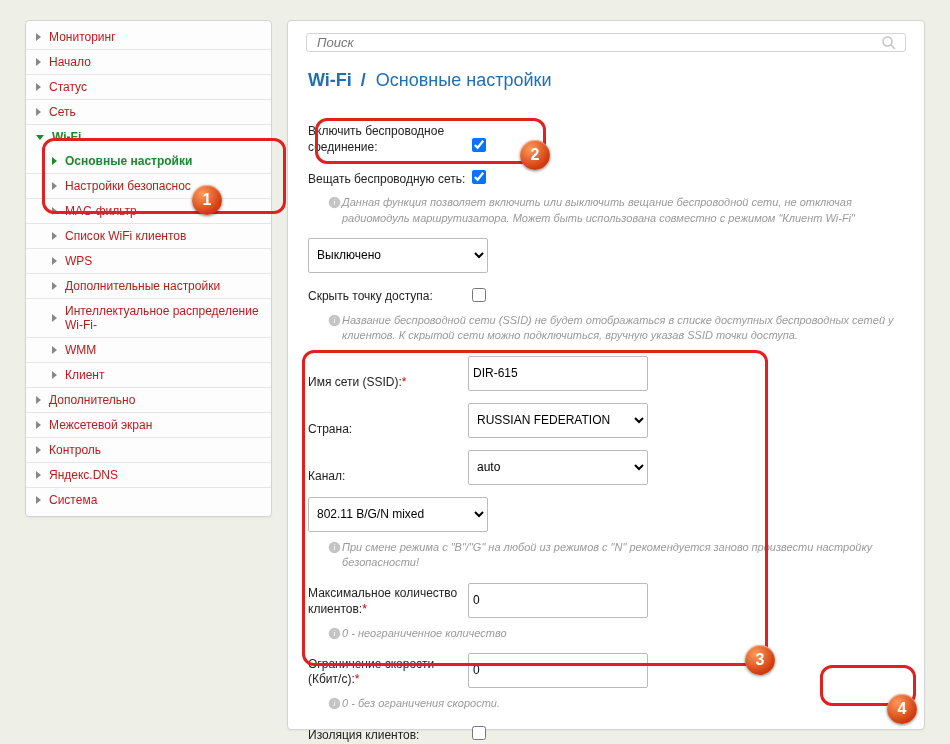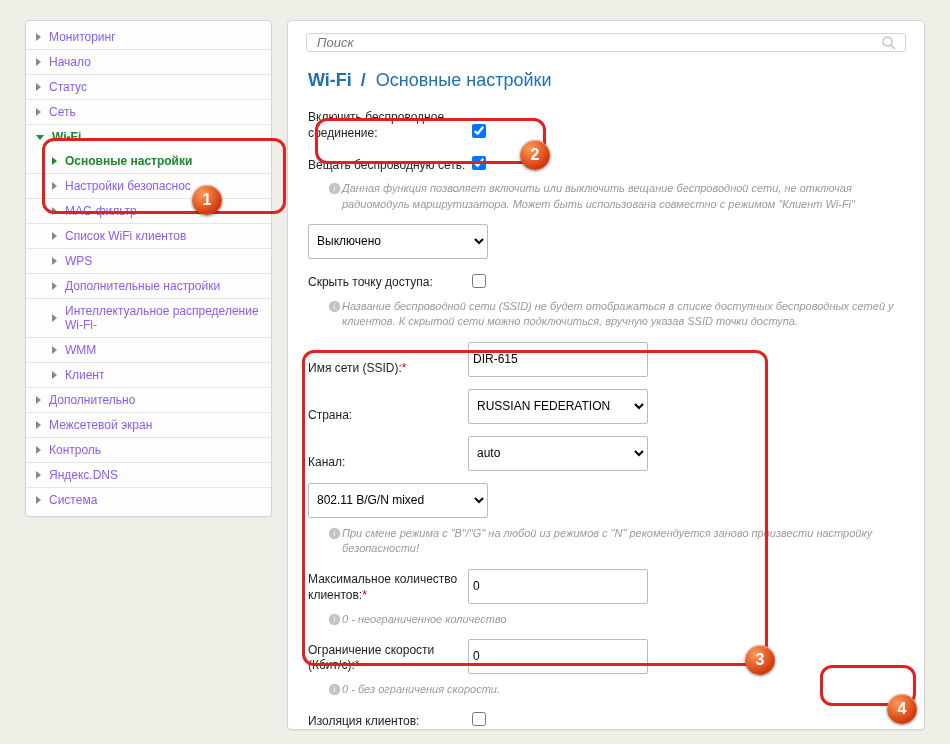--- a/index.html
+++ b/index.html
@@ -1,34 +1,34 @@
 <!DOCTYPE html>
 <html><head>
 <meta charset="utf-8">
 <style>
   html,body{margin:0;padding:0;font-family:Arial,Helvetica,sans-serif;font-size:12px;color:#333;background:#eef0e8}
   .shell{width:950px;height:744px;background:#eef0e8;position:relative;box-sizing:border-box;padding:20px 25px}
   .layout{display:flex;gap:15px;height:100%}
   
   .sidebar{width:245px;flex:0 0 245px;background:#fdfdfd;border:1px solid #d4d4d4;border-radius:4px;box-shadow:0 1px 2px rgba(0,0,0,.05);padding:4px 0;height:max-content}
-  .sb-item{display:flex;align-items:center;padding:5px 10px;border-top:1px solid #e6e6e6;cursor:pointer;font-size:12px;color:#8b5cf6}
+  .sb-item{display:flex;align-items:center;padding:5px 10px;border-top:1px solid #e6e6e6;cursor:pointer;font-size:12px;color:#b91c1c}
   .sb-item:first-child{border-top:none}
   .sb-sub .sb-item{padding-left:26px}
   .sb-item.active{color:#1a8a2c;font-weight:bold}
   .sb-item.expanded{color:#1a8a2c;font-weight:bold}
   .chev{display:inline-block;width:0;height:0;margin-right:8px;border-style:solid}
   .chev.closed{border-width:4px 0 4px 5px;border-color:transparent transparent transparent #888}
   .chev.openg{border-width:5px 4px 0 4px;border-color:#1a8a2c transparent transparent transparent}
   .chev.closedg{border-width:4px 0 4px 5px;border-color:transparent transparent transparent #1a8a2c}
   
   .main{flex:1;background:#fff;border:1px solid #d4d4d4;border-radius:4px;box-shadow:0 1px 2px rgba(0,0,0,.05);padding:0 0 18px 0;display:flex;flex-direction:column;min-height:690px}
   .searchbar{margin:12px 18px 2px 18px;border:1px solid #d4d4d4;border-radius:3px;display:flex;align-items:center;height:30px;padding:0 8px;color:#888}
   .searchbar input{border:none;flex:1;outline:none;font-style:italic;font-size:13px;color:#888;background:transparent}
   .mag{width:16px;height:16px;opacity:.5}
-  .title{font-size:18px;color:#1f6fb3;margin:16px 20px 10px 20px}
+  .title{font-size:18px;color:#1f6fb3;margin:16px 20px 24px 20px}
   .title .small{font-weight:normal}
   .title .sep{color:#1f6fb3;margin-left:4px}
   .form{padding:0 20px}
   .row{display:flex;align-items:flex-end;padding:6px 0}
   .row .lab{width:160px;flex:0 0 160px;color:#222;padding-top:3px;line-height:1.3}
   .row .req{color:#c00}
   .row .ctl{flex:0 0 185px}
   .row .ctl input[type=text],.row .ctl select{width:180px;height:35px;border:1px solid #bbb;border-radius:2px;padding:0 4px;font-size:12px;box-sizing:border-box;background:#fff}
   .row .ctl input[type=checkbox]{width:14px;height:14px}
   .hint{display:flex;color:#9a9a9a;font-style:italic;padding:2px 0 6px 0;font-size:11px;line-height:1.4}

